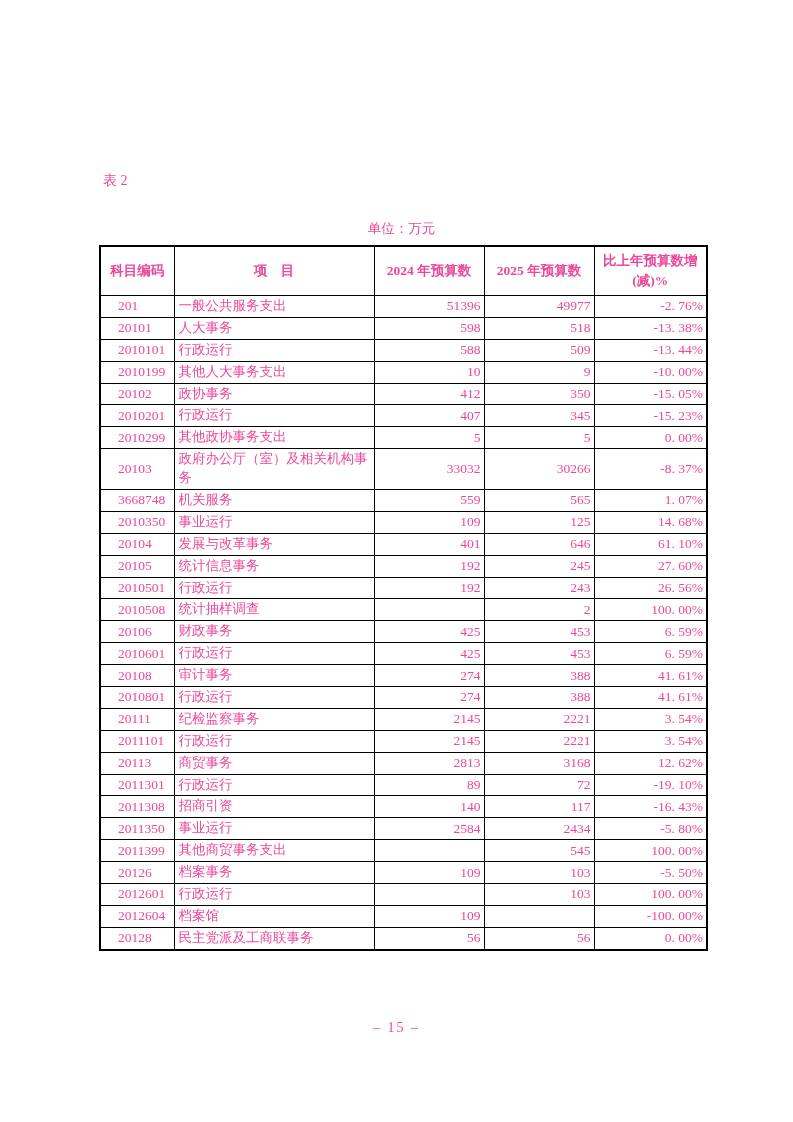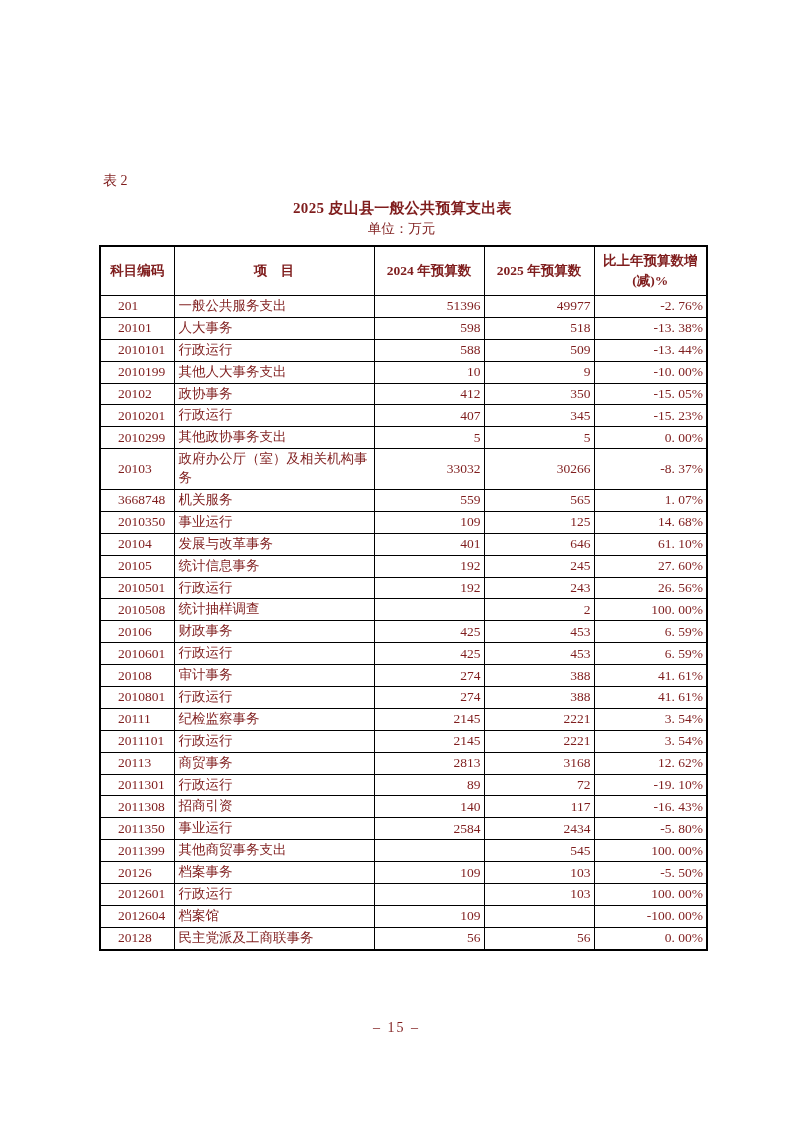--- a/index.html
+++ b/index.html
@@ -1,21 +1,21 @@
 <!DOCTYPE html>
 <html><head>
 <meta charset="utf-8">
 <style>
   html, body { margin: 0; padding: 0; background: #ffffff; }
   .page {
     position: relative;
     width: 793px;
     height: 1072px;
     background: #ffffff;
-    color: #7f1d1d;
+    color: #ec4899;
     font-family: "Liberation Serif", "DejaVu Serif", serif;
     overflow: hidden;
   }
   .table-label {
     position: absolute;
     left: 103px;
     top: 172px;
     font-size: 14px;
   }
   .doc-title {
@@ -73,21 +73,20 @@
     letter-spacing: 2px;
   }
 </style>
 </head>
 <body>
 
 <div class="page">
 
   <div class="table-label">表 2</div>
 
-  <div class="doc-title">2025 皮山县一般公共预算支出表</div>
 
   <div class="unit-note">单位：万元</div>
 
   <table class="budget-table">
     <colgroup>
       <col style="width:74px">
       <col style="width:200px">
       <col style="width:110px">
       <col style="width:110px">
       <col style="width:113px">

